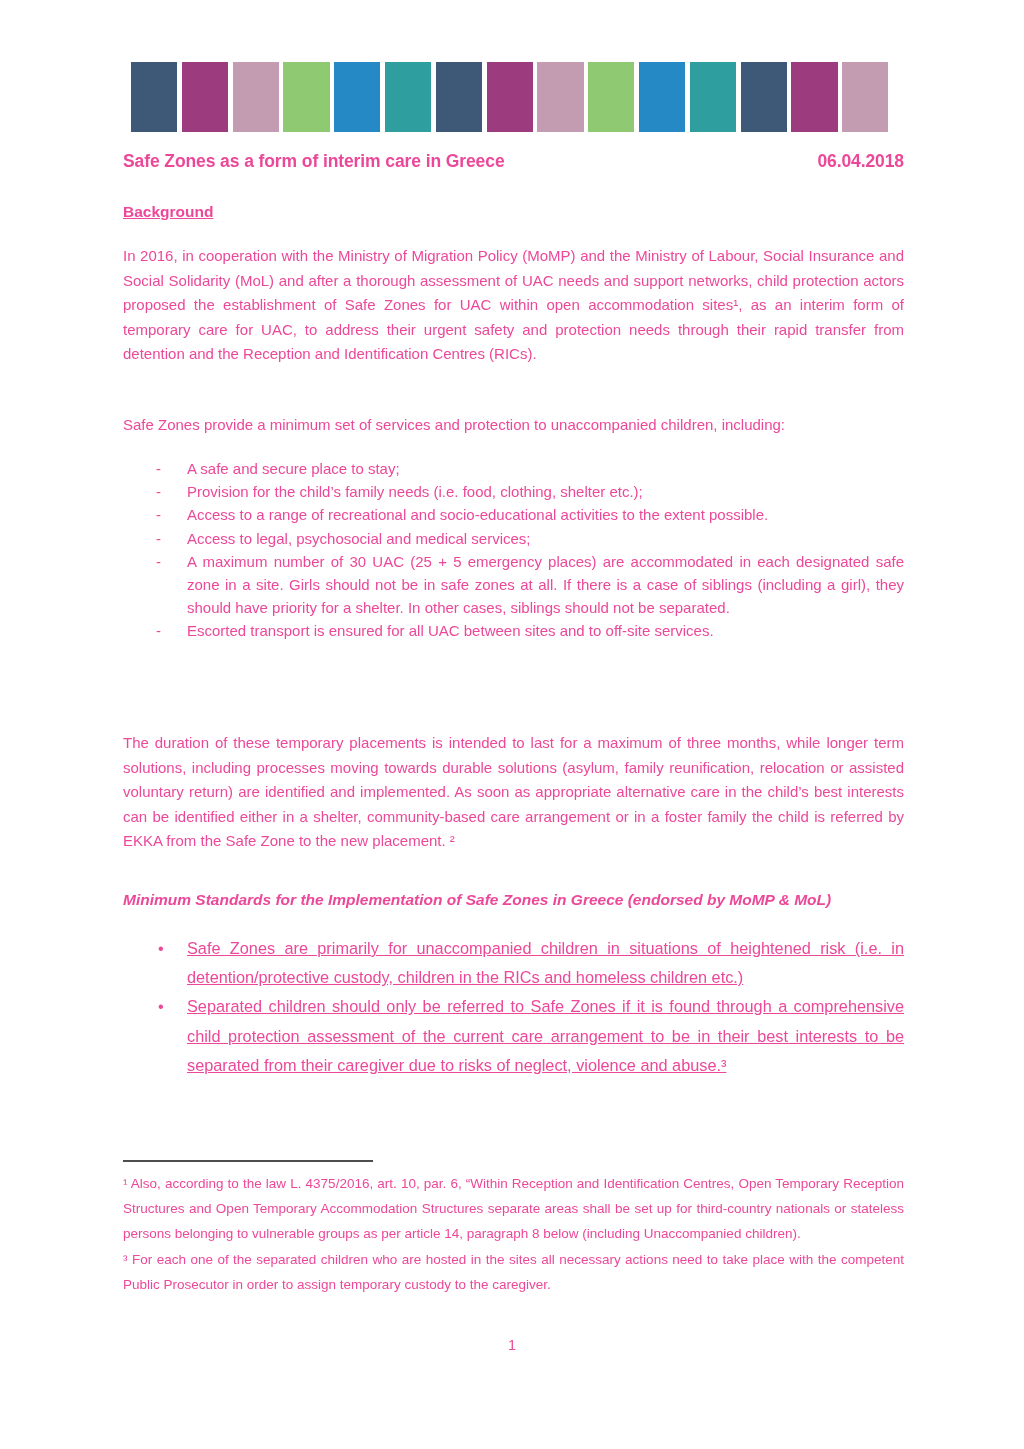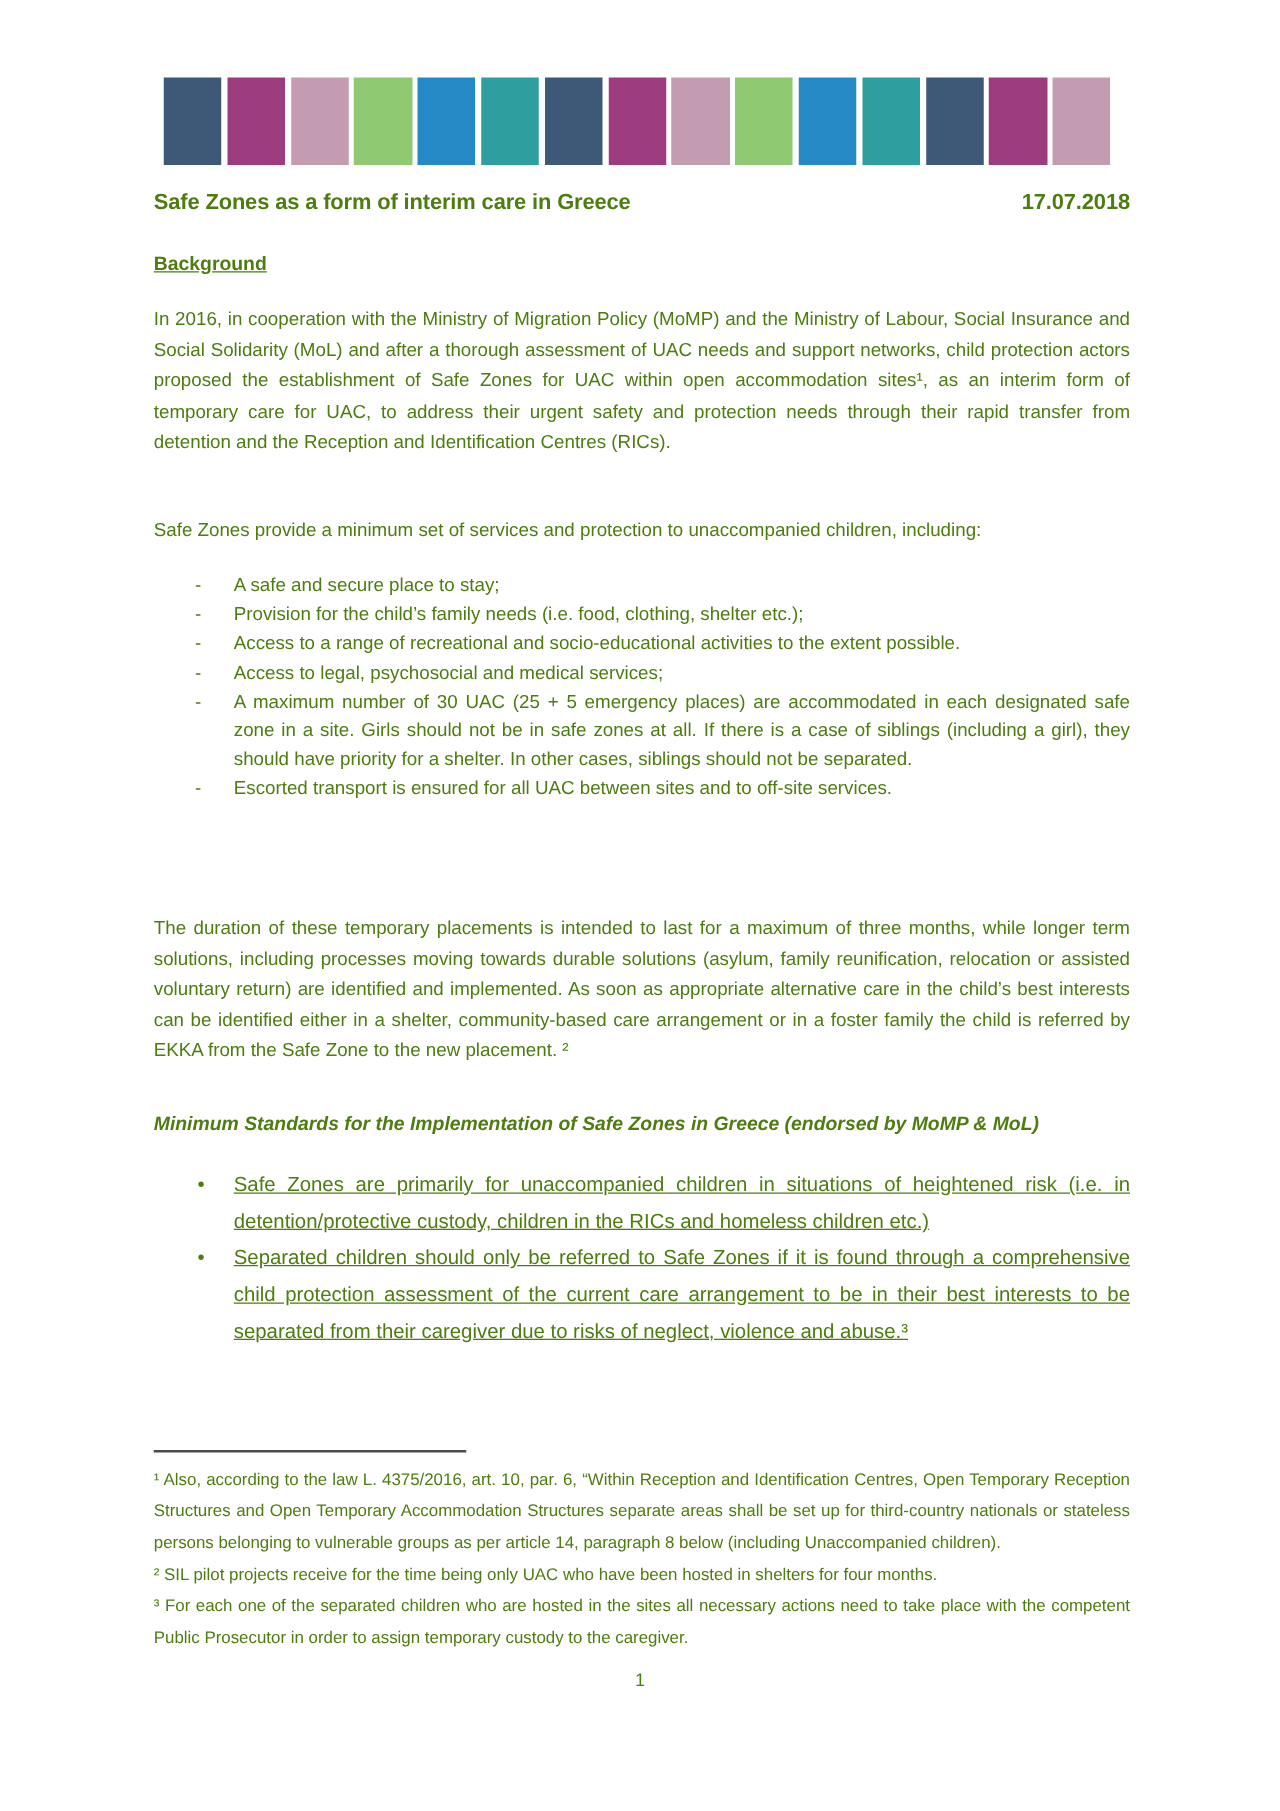--- a/index.html
+++ b/index.html
@@ -3,21 +3,21 @@
 <meta charset="utf-8">
 <style>
   * { box-sizing: border-box; }
   html, body { margin: 0; padding: 0; background: #ffffff; }
   .page {
     position: relative;
     width: 1024px;
     height: 1449px;
     background: #ffffff;
     font-family: "Liberation Sans", sans-serif;
-    color: #4d7c0f;
+    color: #ec4899;
     overflow: hidden;
   }
   .band {
     position: absolute;
     top: 62px;
     left: 131px;
     height: 70px;
     display: flex;
     gap: 4.5px;
   }
@@ -125,21 +125,21 @@
     <div class="sq" style="background-color: rgb(143, 202, 114);"></div>
     <div class="sq" style="background-color: rgb(36, 137, 197);"></div>
     <div class="sq" style="background-color: rgb(46, 158, 158);"></div>
     <div class="sq" style="background-color: rgb(62, 88, 120);"></div>
     <div class="sq" style="background-color: rgb(156, 60, 126);"></div>
     <div class="sq" style="background-color: rgb(196, 156, 178);"></div>
   </div>
 
   <div class="title-row">
     <span>Safe Zones as a form of interim care in Greece</span>
-    <span>17.07.2018</span>
+    <span>06.04.2018</span>
   </div>
 
   <div class="h1" style="top:203px;text-decoration:underline;">Background</div>
 
   <div class="para" style="top:244px;">In 2016, in cooperation with the Ministry of Migration Policy (MoMP) and the Ministry of Labour, Social Insurance and Social Solidarity (MoL) and after a thorough assessment of UAC needs and support networks, child protection actors proposed the establishment of Safe Zones for UAC within open accommodation sites¹, as an interim form of temporary care for UAC, to address their urgent safety and protection needs through their rapid transfer from detention and the Reception and Identification Centres (RICs).</div>
 
   <div class="para" style="top:413px;">Safe Zones provide a minimum set of services and protection to unaccompanied children, including:</div>
 
   <ul class="doc-list dash-list" style="top:457px;">
     <li>A safe and secure place to stay;</li>
@@ -155,19 +155,18 @@
   <div class="h1" style="top:891px;font-style:italic;">Minimum Standards for the Implementation of Safe Zones in Greece (endorsed by MoMP &amp; MoL)</div>
 
   <ul class="doc-list round-list" style="top:934px;">
     <li>Safe Zones are primarily for unaccompanied children in situations of heightened risk (i.e. in detention/protective custody, children in the RICs and homeless children etc.)</li>
     <li>Separated children should only be referred to Safe Zones if it is found through a comprehensive child protection assessment of the current care arrangement to be in their best interests to be separated from their caregiver due to risks of neglect, violence and abuse.³</li>
   </ul>
 
   <div class="footnotes">
     <div class="fn-sep"></div>
     <div class="fn">¹ Also, according to the law L. 4375/2016, art. 10, par. 6,  “Within Reception and Identification Centres, Open Temporary Reception Structures and Open Temporary Accommodation Structures separate areas shall be set up for third-country nationals or stateless persons belonging to vulnerable groups as per article 14, paragraph 8 below (including Unaccompanied children).</div>
-    <div class="fn">² SIL pilot projects receive for the time being only UAC who have been hosted in shelters for four months.</div>
     <div class="fn">³ For each one of the separated children who are hosted in the sites all necessary actions need to take place with the competent Public Prosecutor in order to assign temporary custody to the caregiver.</div>
   </div>
 
   <div class="page-number">1</div>
 
 </div>
 
 </body></html>

